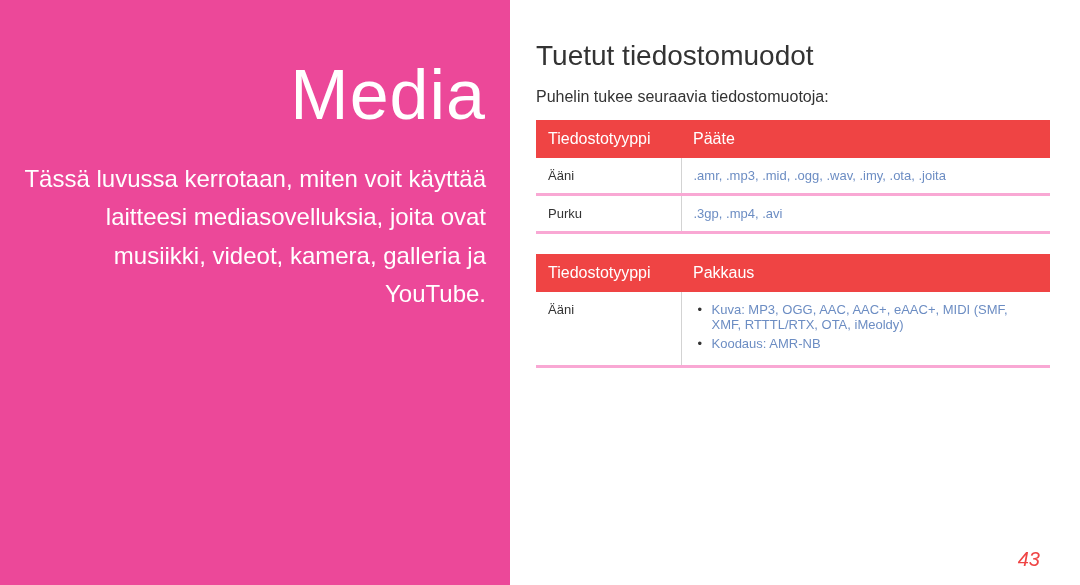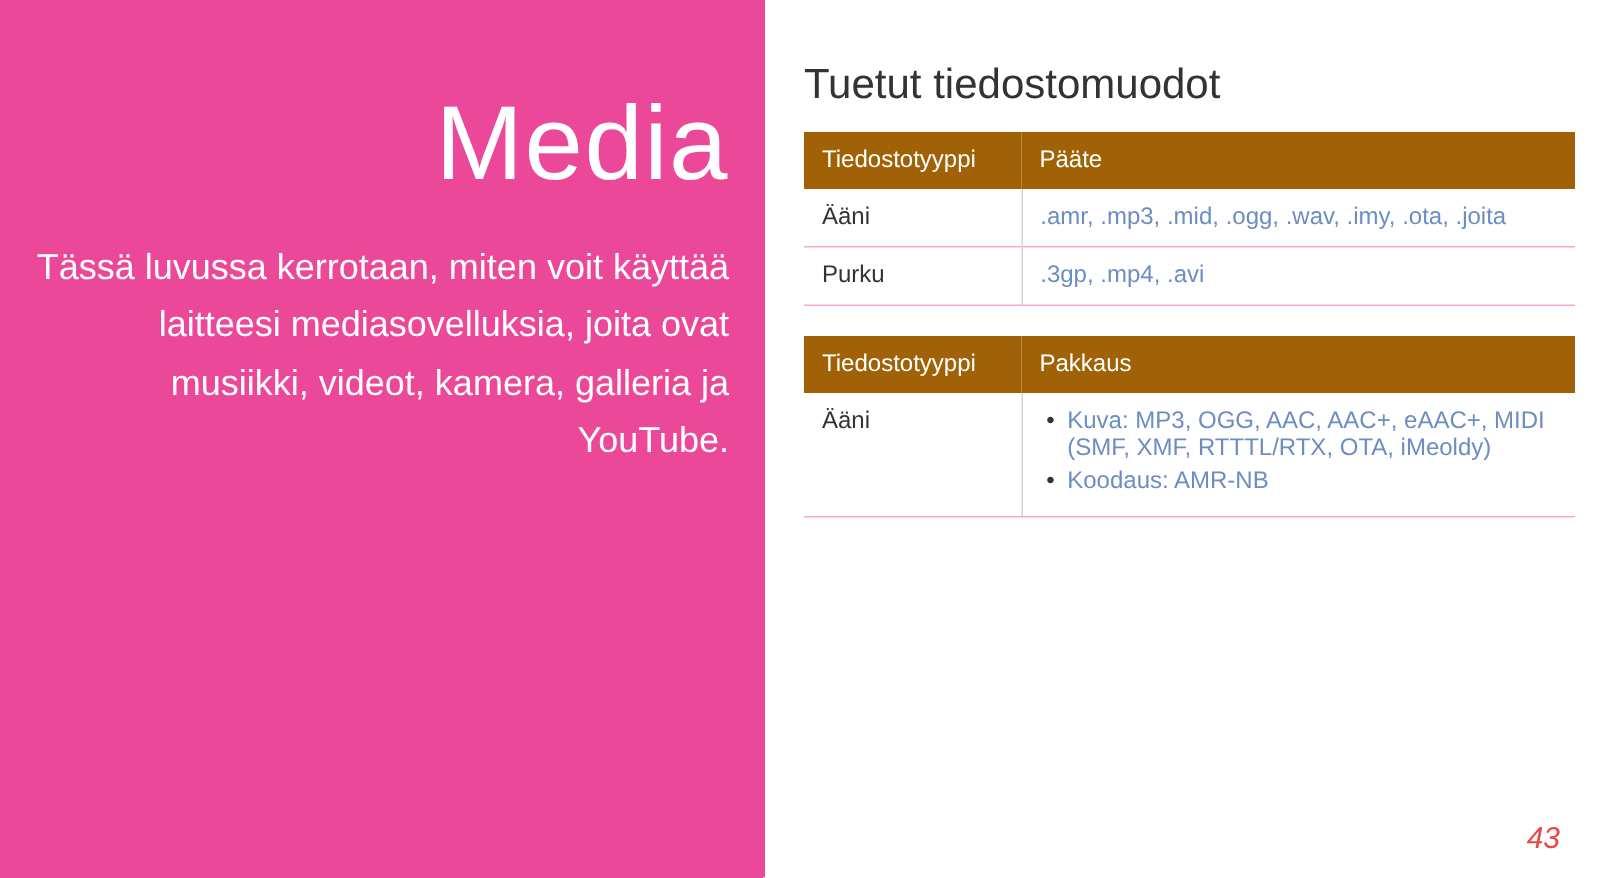--- a/index.html
+++ b/index.html
@@ -43,33 +43,33 @@
       font-size: 16px;
       color: #333;
       margin-bottom: 14px;
     }
     table {
       width: 100%;
       border-collapse: collapse;
       margin-bottom: 20px;
     }
     th {
-      background: #a16207;
+      background: #ef4444;
       color: #fff;
       font-weight: 400;
       text-align: left;
       padding: 10px 12px;
       font-size: 16px;
     }
     th.col1 { width: 145px; }
     td {
       padding: 10px 12px;
-      font-size: 16px;
+      font-size: 13px;
       vertical-align: top;
-      border-bottom: 1px solid #f9a8d4;
+      border-bottom: 3px solid #f9a8d4;
       color: #333;
     }
     td.col1 {
       border-right: 1px solid #d3d3d3;
       width: 145px;
     }
     td.col2 {
       color: #6c8dc3;
     }
     ul { list-style: none; padding-left: 0; }
@@ -92,20 +92,21 @@
 </head>
 <body>
 
 <div class="page">
   <div class="left">
     <h1>Media</h1>
     <p>Tässä luvussa kerrotaan, miten voit käyttää laitteesi mediasovelluksia, joita ovat musiikki, videot, kamera, galleria ja YouTube.</p>
   </div>
   <div class="right">
     <h2>Tuetut tiedostomuodot</h2>
+    <p class="intro">Puhelin tukee seuraavia tiedostomuotoja:</p>
 
     <table>
       <thead>
         <tr>
           <th class="col1">Tiedostotyyppi</th>
           <th>Pääte</th>
         </tr>
       </thead>
       <tbody>
         <tr>

